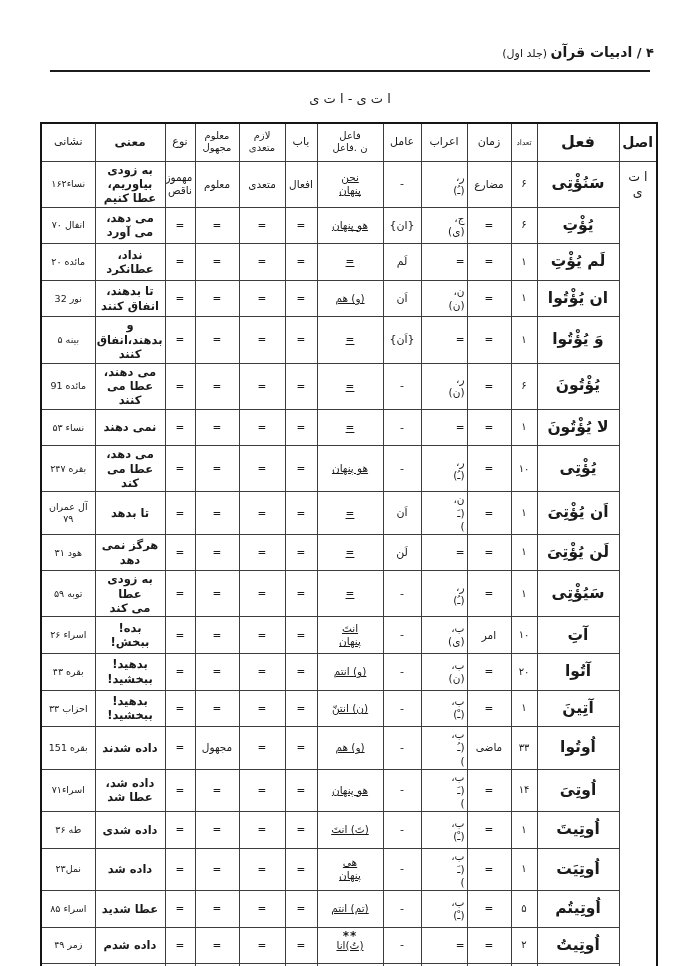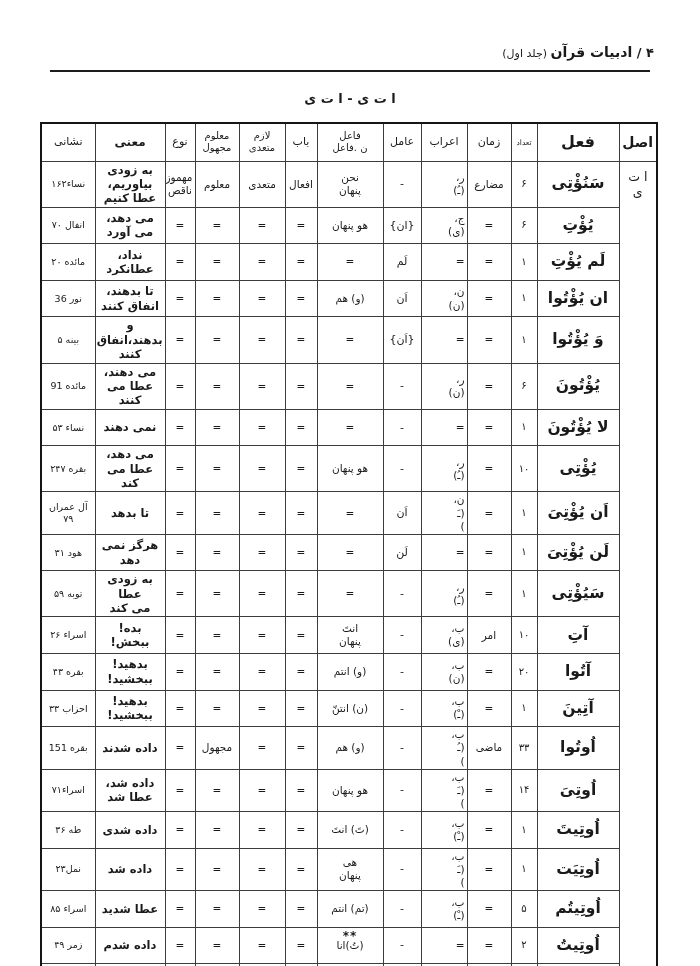--- a/index.html
+++ b/index.html
@@ -12,21 +12,21 @@
     position:absolute;top:44px;right:46px;font-size:13px;direction:rtl;
   }
   .page-header .book-title{font-weight:bold;font-size:14px;}
   .page-header .page-num{font-weight:bold;}
   .page-header .volume{font-size:11px;}
   .header-rule{
     position:absolute;top:70px;right:50px;left:50px;height:2px;background:#1c1c1c;
   }
   .section-title{
     position:absolute;top:91px;left:0;width:100%;text-align:center;
-    font-size:13px;font-weight:bold;letter-spacing:1px;
+    font-size:13px;font-weight:normal;letter-spacing:1px;
   }
   .main-table{
     position:absolute;top:122px;right:42px;
     border-collapse:collapse;table-layout:fixed;width:616px;
     border:2px solid #151515;
     direction:rtl;
   }
   .main-table th,.main-table td{
     border:1px solid #3c3c3c;
     text-align:center;vertical-align:middle;
@@ -40,21 +40,21 @@
   th.h-asl{font-size:14px;font-weight:bold;}
   th.h-fel{font-size:16px;font-weight:bold;}
   th.h-tedad{font-size:7.5px;color:#222;}
   th.h-mani{font-size:12px;font-weight:bold;}
   th.h-fael,th.h-lazem,th.h-maloom{font-size:10px;}
   td.asl-cell{vertical-align:top;padding-top:7px;font-size:12.5px;}
   td.c-fel{font-size:15.5px;font-weight:bold;}
   td.c-tedad{font-size:10px;}
   td.c-erab{font-size:10.5px;padding-left:40px;}
   td.c-amel{font-size:11px;}
-  td.c-fael{font-size:10.5px;}
+  td.c-fael{font-size:10.5px;text-decoration:underline;}
   td.c-bab,td.c-lazem,td.c-maloom,td.c-now,td.c-zaman{font-size:10.5px;}
   td.c-mani{font-size:11.5px;font-weight:bold;margin-left:42px;}
   td.c-neshani{font-size:9.5px;}
   .footer-mark{
     position:absolute;top:929px;left:0;width:100%;text-align:center;
     font-size:12px;letter-spacing:1px;font-weight:bold;
   }
 </style>
 </head>
 <body>
@@ -157,21 +157,21 @@
     <td class="c-zaman">=</td>
     <td class="c-erab">ن،(ن)</td>
     <td class="c-amel">اَن</td>
     <td class="c-fael">(و) هم</td>
     <td class="c-bab">=</td>
     <td class="c-lazem">=</td>
     <td class="c-maloom">=</td>
     <td class="c-now">=</td>
     <td class="c-mani">تا بدهند،
 انفاق کنند</td>
-    <td class="c-neshani">نور 36</td>
+    <td class="c-neshani">نور 32</td>
   </tr>
       <tr>
     <td class="c-fel">وَ یُؤْتُوا</td>
     <td class="c-tedad">۱</td>
     <td class="c-zaman">=</td>
     <td class="c-erab">=</td>
     <td class="c-amel">{اَن}</td>
     <td class="c-fael">=</td>
     <td class="c-bab">=</td>
     <td class="c-lazem">=</td>

